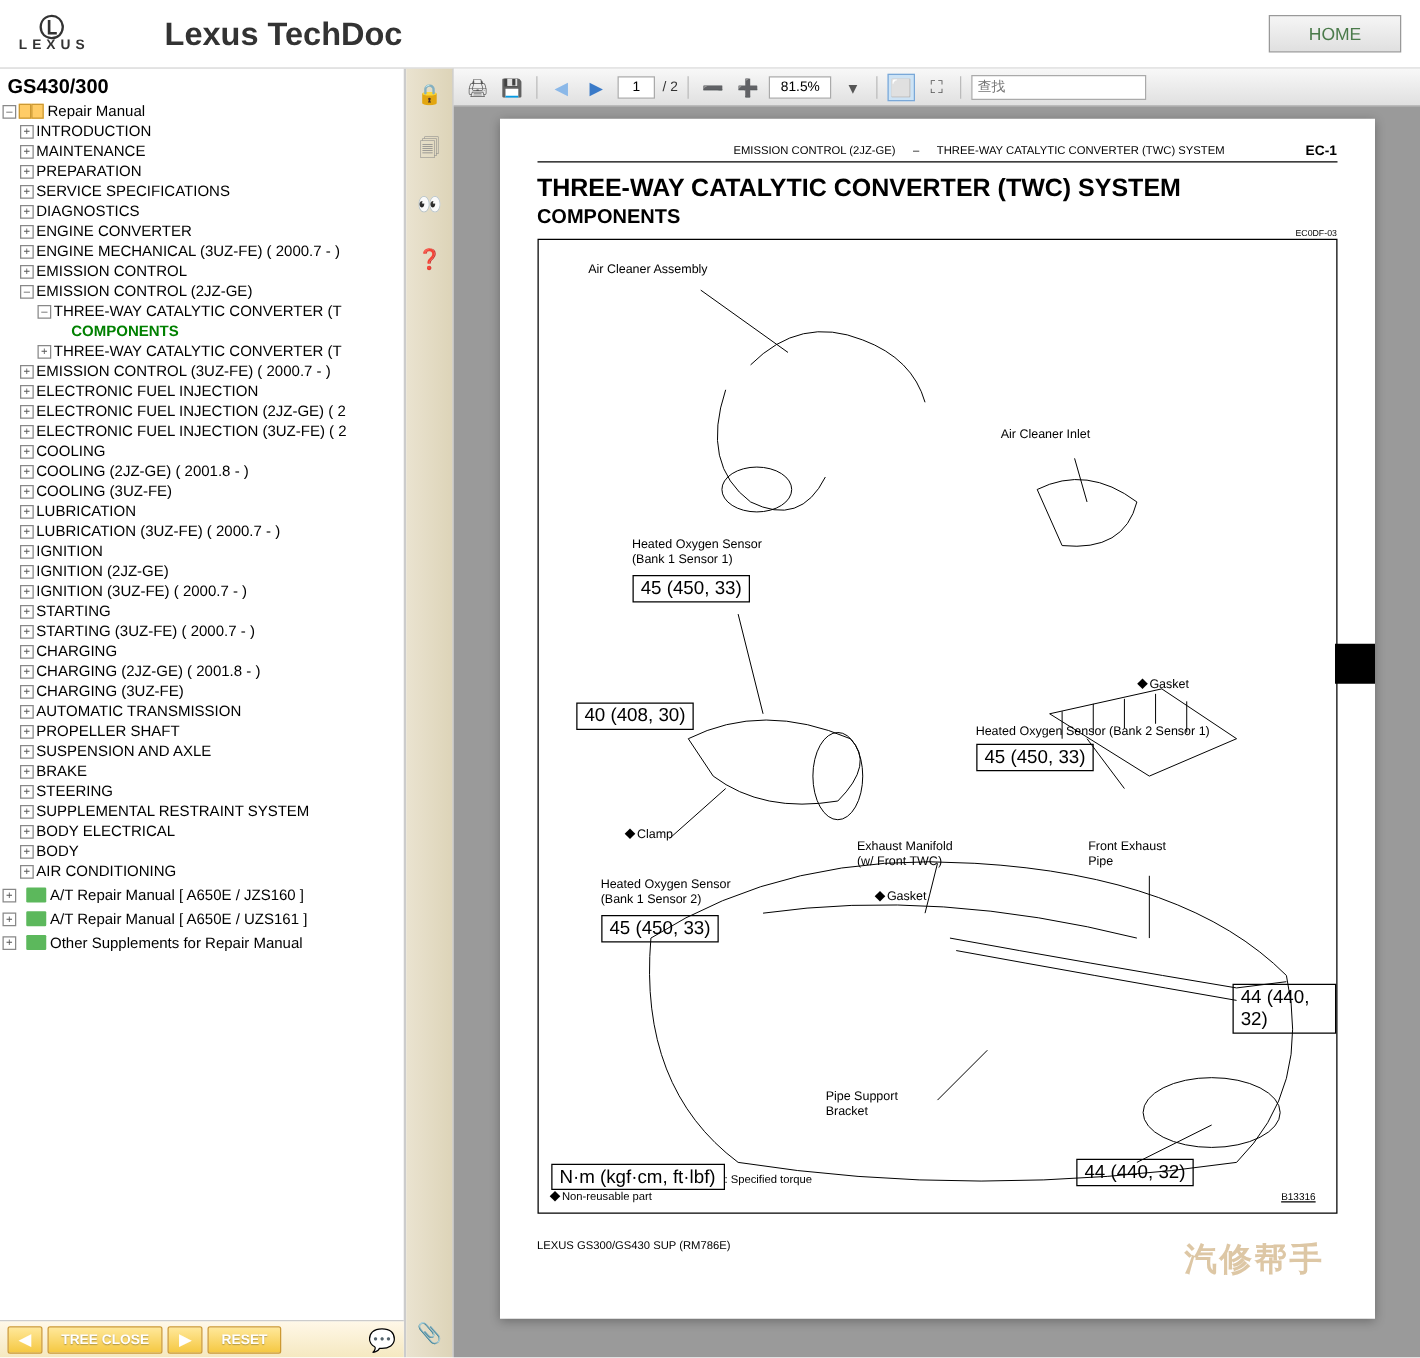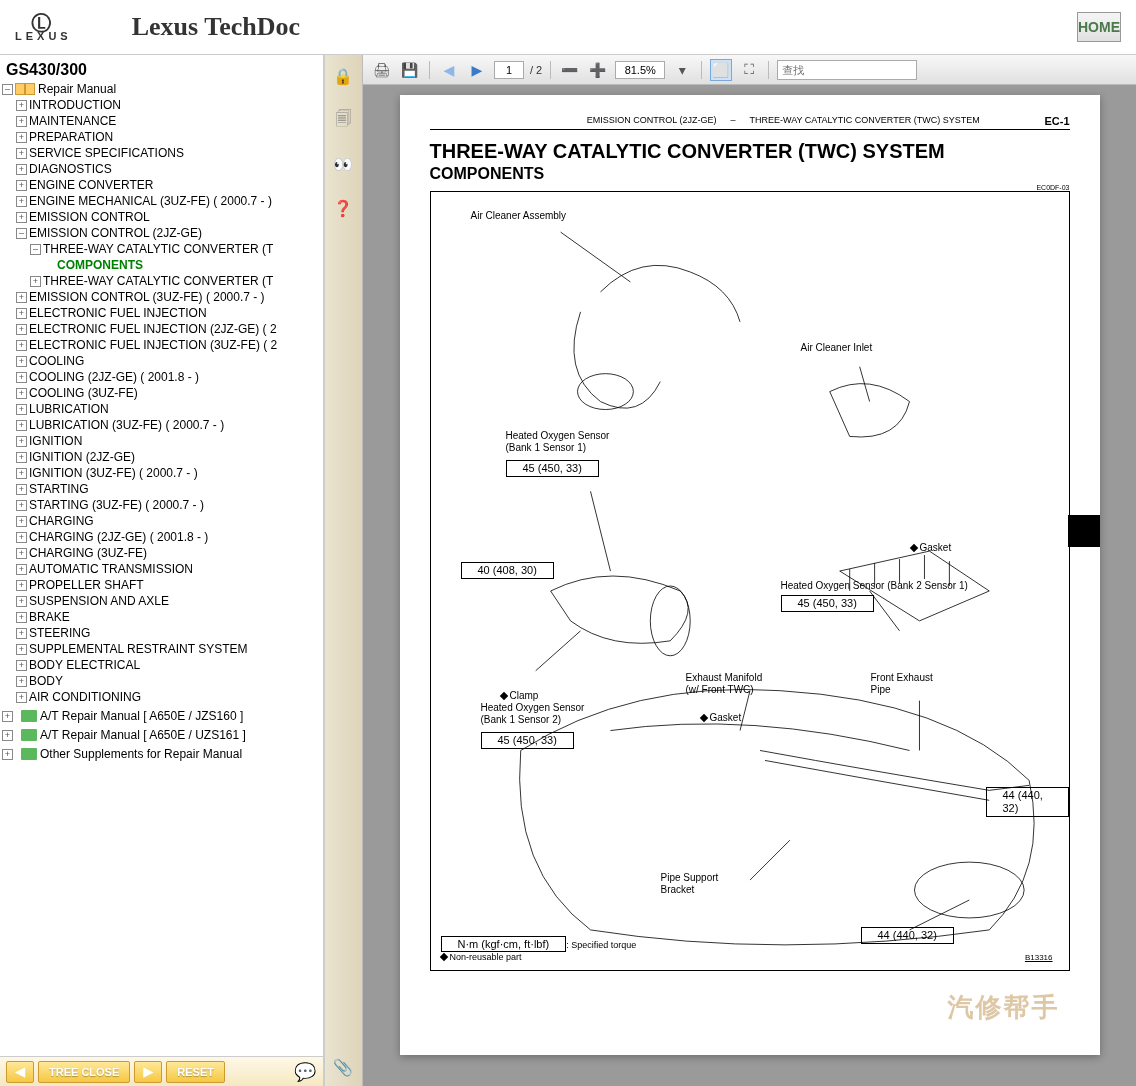--- a/index.html
+++ b/index.html
@@ -1,22 +1,22 @@
 <!DOCTYPE html>
 <html><head>
 <meta charset="utf-8">
 <style>
 * { box-sizing: border-box; margin: 0; padding: 0; }
 body { font-family: Arial, sans-serif; font-size: 12px; width: 1136px; height: 1086px; overflow: hidden; background: #fff; }
 .header { height: 55px; display: flex; align-items: center; padding: 0 15px; border-bottom: 1px solid #ccc; background: #fff; }
 .logo-wrap { display: flex; align-items: center; gap: 60px; }
 .lexus-logo { font-size: 11px; letter-spacing: 4px; font-weight: bold; color: #333; text-align: center; line-height: 1; }
 .lexus-logo .emblem { font-size: 20px; display: block; margin-bottom: -2px; }
-.app-title { font-size: 26px; font-weight: bold; color: #333; font-family: Liberation Serif, serif; }
-.home-btn { margin-left: auto; padding: 6px 0; background: linear-gradient(#f5f5f5,#e0e0e0); border: 1px solid #999; color: #4a7a4a; font-weight: bold; font-size: 14px; cursor: pointer; }
+.app-title { font-size: 26px; font-weight: bold; color: #333; font-family: Liberation Sans, sans-serif; }
+.home-btn { margin-left: auto; padding: 6px 31px; background: linear-gradient(#f5f5f5,#e0e0e0); border: 1px solid #999; color: #4a7a4a; font-weight: normal; font-size: 14px; cursor: pointer; }
 .main { display: flex; height: calc(100% - 55px); }
 .sidebar { width: 325px; background: #fff; border-right: 2px solid #ccc; display: flex; flex-direction: column; }
 .sidebar-content { flex: 1; overflow-y: auto; padding: 4px 2px; }
 .model-title { font-weight: bold; font-size: 16px; padding: 2px 4px; }
 .tree { font-size: 12px; line-height: 16px; }
 .tree-row { display: flex; align-items: center; white-space: nowrap; cursor: pointer; padding: 0; }
 .tree-row.selected { color: #008000; font-weight: bold; }
 .toggle { width: 11px; height: 11px; border: 1px solid #888; display: inline-flex; align-items: center; justify-content: center; font-size: 9px; line-height: 1; margin-right: 2px; background: #fff; color: #555; flex-shrink: 0; }
 .indent { display: inline-block; flex-shrink: 0; }
 .book-icon { width: 16px; height: 12px; background: #5cb85c; margin-right: 3px; display: inline-block; border-radius: 1px; flex-shrink: 0; }
@@ -40,21 +40,21 @@
 .doc-page-wrap { flex: 1; overflow: auto; padding: 10px 30px; background: #9a9a9a; }
 .doc-page { width: 700px; min-height: 960px; background: #fff; margin: 0 auto; padding: 20px 30px 40px; position: relative; box-shadow: 0 2px 8px rgba(0,0,0,0.3); }
 .doc-header { display: flex; font-size: 9px; border-bottom: 1px solid #000; padding-bottom: 2px; margin-bottom: 10px; }
 .doc-header .left { flex: 1; text-align: right; padding-right: 8px; }
 .doc-header .mid { text-align: center; padding: 0 8px; }
 .doc-header .right { font-weight: bold; font-size: 11px; }
 .doc-title { font-size: 20px; font-weight: bold; margin-bottom: 2px; }
 .doc-subtitle { font-size: 16px; font-weight: bold; margin-bottom: 8px; }
 .diagram-box { border: 1px solid #000; height: 780px; position: relative; font-size: 10px; }
 .dlabel { position: absolute; font-size: 10px; line-height: 1.2; }
-.dbox { border: 1px solid #000; padding: 1px 16px; display: inline-block; font-size: 11px; }
+.dbox { border: 1px solid #000; padding: 1px 6px; display: inline-block; font-size: 15px; }
 .diamond { display: inline-block; transform: rotate(45deg); width: 6px; height: 6px; background: #000; margin-right: 3px; }
 .doc-footnote { position: absolute; bottom: 8px; left: 10px; font-size: 9px; }
 .doc-footnote2 { position: absolute; bottom: 8px; right: 16px; font-size: 8px; text-decoration: underline; }
 .doc-bottom { font-size: 9px; margin-top: 20px; }
 .watermark { position: absolute; bottom: 30px; right: 40px; font-size: 26px; color: #d0b080; font-weight: bold; opacity: 0.7; letter-spacing: 2px; }
 .black-tab { position: absolute; right: 0; top: 420px; width: 32px; height: 32px; background: #000; }
 svg.car-sketch { position: absolute; top: 0; left: 0; width: 100%; height: 100%; }
 svg.car-sketch path, svg.car-sketch line, svg.car-sketch ellipse, svg.car-sketch rect { fill: none; stroke: #000; stroke-width: 0.8; }
 </style>
 </head>
@@ -384,37 +384,38 @@
             </svg>
             <div class="dlabel" style="top:18px;left:40px">Air Cleaner Assembly</div>
             <div class="dlabel" style="top:150px;left:370px">Air Cleaner Inlet</div>
             <div class="dlabel" style="top:238px;left:75px;white-space:pre-line">Heated Oxygen Sensor
 (Bank 1 Sensor 1)</div>
             <div class="dlabel" style="top:268px;left:75px"><span class="dbox">45 (450, 33)</span></div>
             <div class="dlabel" style="top:370px;left:30px"><span class="dbox">40 (408, 30)</span></div>
             <div class="dlabel" style="top:350px;left:480px"><span class="diamond"></span><span>Gasket</span></div>
             <div class="dlabel" style="top:388px;left:350px">Heated Oxygen Sensor (Bank 2 Sensor 1)</div>
             <div class="dlabel" style="top:403px;left:350px"><span class="dbox">45 (450, 33)</span></div>
-            <div class="dlabel" style="top:498px;left:70px"><span class="diamond"></span><span>Clamp</span></div>
+            <div class="dlabel" style="top:470px;left:70px"><span class="diamond"></span><span>Clamp</span></div>
             <div class="dlabel" style="top:480px;left:255px;white-space:pre-line;">Exhaust Manifold
 (w/ Front TWC)</div>
             <div class="dlabel" style="top:480px;left:440px;white-space:pre-line">Front Exhaust
 Pipe</div>
             <div class="dlabel" style="top:510px;left:50px;white-space:pre-line">Heated Oxygen Sensor
 (Bank 1 Sensor 2)</div>
             <div class="dlabel" style="top:540px;left:50px"><span class="dbox">45 (450, 33)</span></div>
             <div class="dlabel" style="top:520px;left:270px"><span class="diamond"></span><span>Gasket</span></div>
             <div class="dlabel" style="top:595px;left:555px"><span class="dbox">44 (440, 32)</span></div>
             <div class="dlabel" style="top:680px;left:230px;white-space:pre-line">Pipe Support
 Bracket</div>
             <div class="dlabel" style="top:735px;left:430px"><span class="dbox">44 (440, 32)</span></div>
             <div class="doc-footnote">
               <span class="dbox">N·m (kgf·cm, ft·lbf)</span><span>: Specified torque</span><br>
               <span class="diamond"></span><span>Non-reusable part</span>
             </div>
             <div class="doc-footnote2">B13316</div>
           </div>
+          <div class="doc-bottom">LEXUS GS300/GS430 SUP   (RM786E)</div>
           <div class="watermark">汽修帮手</div>
         </div>
       </div>
     </div>
   </div>
 </div>
 
 </body></html>

